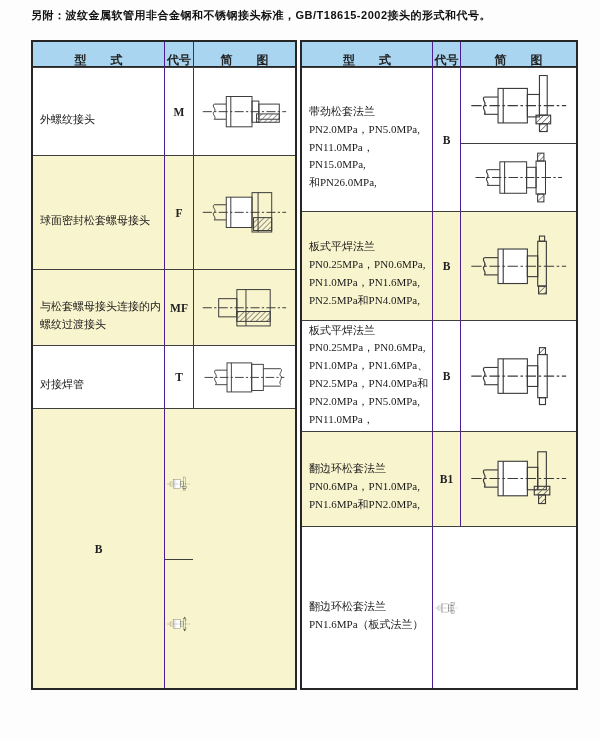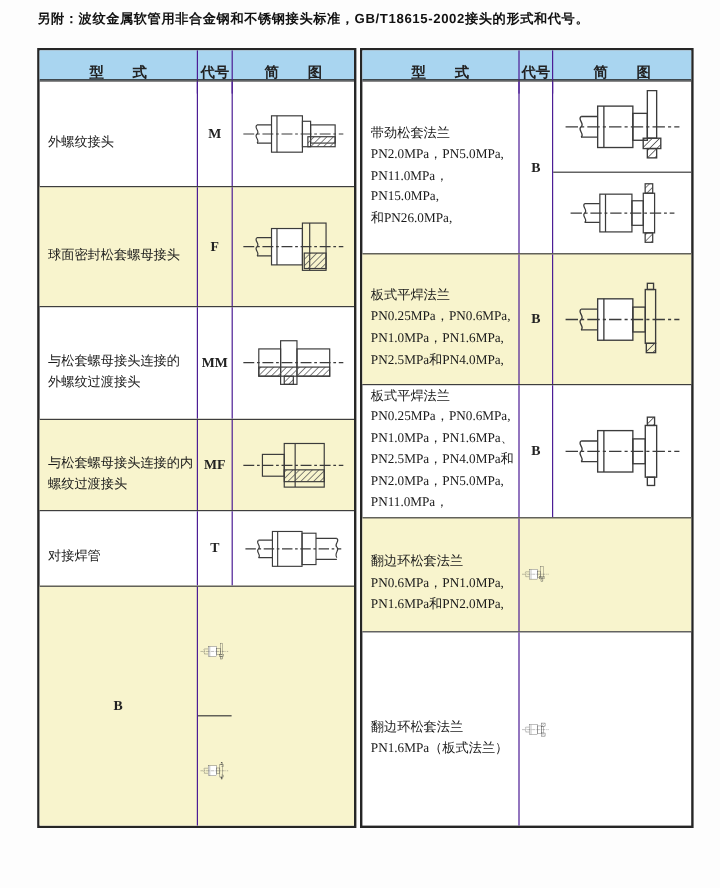--- a/index.html
+++ b/index.html
@@ -85,53 +85,36 @@
           <use href="#hb"></use>
               <rect x="70" y="21" width="9" height="28"></rect>
               <rect x="79" y="25" width="27" height="20"></rect>
           <rect x="76" y="38" width="30" height="11" fill="url(#ht)"></rect>
               <use href="#cl"></use>
             </svg>
           </div>
       </div>
     </div>
 
-    <div class="tr yellow" style="height:100px">
+    <div class="tr yellow" style="height:114px">
       <div class="td type">球面密封松套螺母接头</div>
       <div class="td code">F</div>
       <div class="td diag">
         <div class="sub">
             <svg class="fd" viewBox="0 0 120 70" stroke="#3b3b3b" fill="none" stroke-width="1.3">
           <use href="#hb"></use>
               <rect x="70" y="9" width="26" height="52"></rect>
               <line x1="78" y1="9" x2="78" y2="61"></line>
           <rect x="72" y="42" width="24" height="17" fill="url(#ht)"></rect>
               <use href="#cl"></use>
             </svg>
           </div>
       </div>
     </div>
 
-    <div class="tr" style="height:94px">
-      <div class="td type">与松套螺母接头连接的
-外螺纹过渡接头</div>
-      <div class="td code">MM</div>
-      <div class="td diag">
-        <div class="sub">
-            <svg class="fd" viewBox="0 0 120 70" stroke="#3b3b3b" fill="none" stroke-width="1.3">
-          <rect x="22" y="20" width="24" height="30"></rect>
-              <rect x="46" y="11" width="18" height="48"></rect>
-          <rect x="64" y="20" width="36" height="30"></rect>
-              <rect x="22" y="40" width="78" height="10" fill="url(#ht)"></rect>
-          <rect x="50" y="50" width="10" height="9" fill="url(#ht)"></rect>
-              <use href="#cl"></use>
-            </svg>
-          </div>
-      </div>
-    </div>
 
     <div class="tr yellow" style="height:76px">
       <div class="td type">与松套螺母接头连接的内
 螺纹过渡接头</div>
       <div class="td code">MF</div>
       <div class="td diag">
         <div class="sub">
             <svg class="fd" viewBox="0 0 120 70" stroke="#3b3b3b" fill="none" stroke-width="1.3">
           <rect x="26" y="23" width="24" height="24"></rect>
               <rect x="50" y="11" width="44" height="48"></rect>
@@ -265,20 +248,21 @@
           <use href="#cl"></use>
             </svg>
           </div>
       </div>
     </div>
 
     <div class="tr yellow" style="height:95px">
       <div class="td type">翻边环松套法兰
 PN0.6MPa，PN1.0MPa,
 PN1.6MPa和PN2.0MPa,</div>
+      <div class="td code">B1</div>
       <div class="td diag">
         <div class="sub">
             <svg class="fd" viewBox="0 0 120 70" stroke="#3b3b3b" fill="none" stroke-width="1.3">
           <use href="#hb"></use>
               <rect x="70" y="22" width="12" height="26"></rect>
               <rect x="82" y="4" width="10" height="44"></rect>
           <rect x="78" y="44" width="18" height="10" fill="url(#ht)"></rect>
               <rect x="83" y="54" width="8" height="10" fill="url(#ht)"></rect>
           <use href="#cl"></use>
             </svg>

